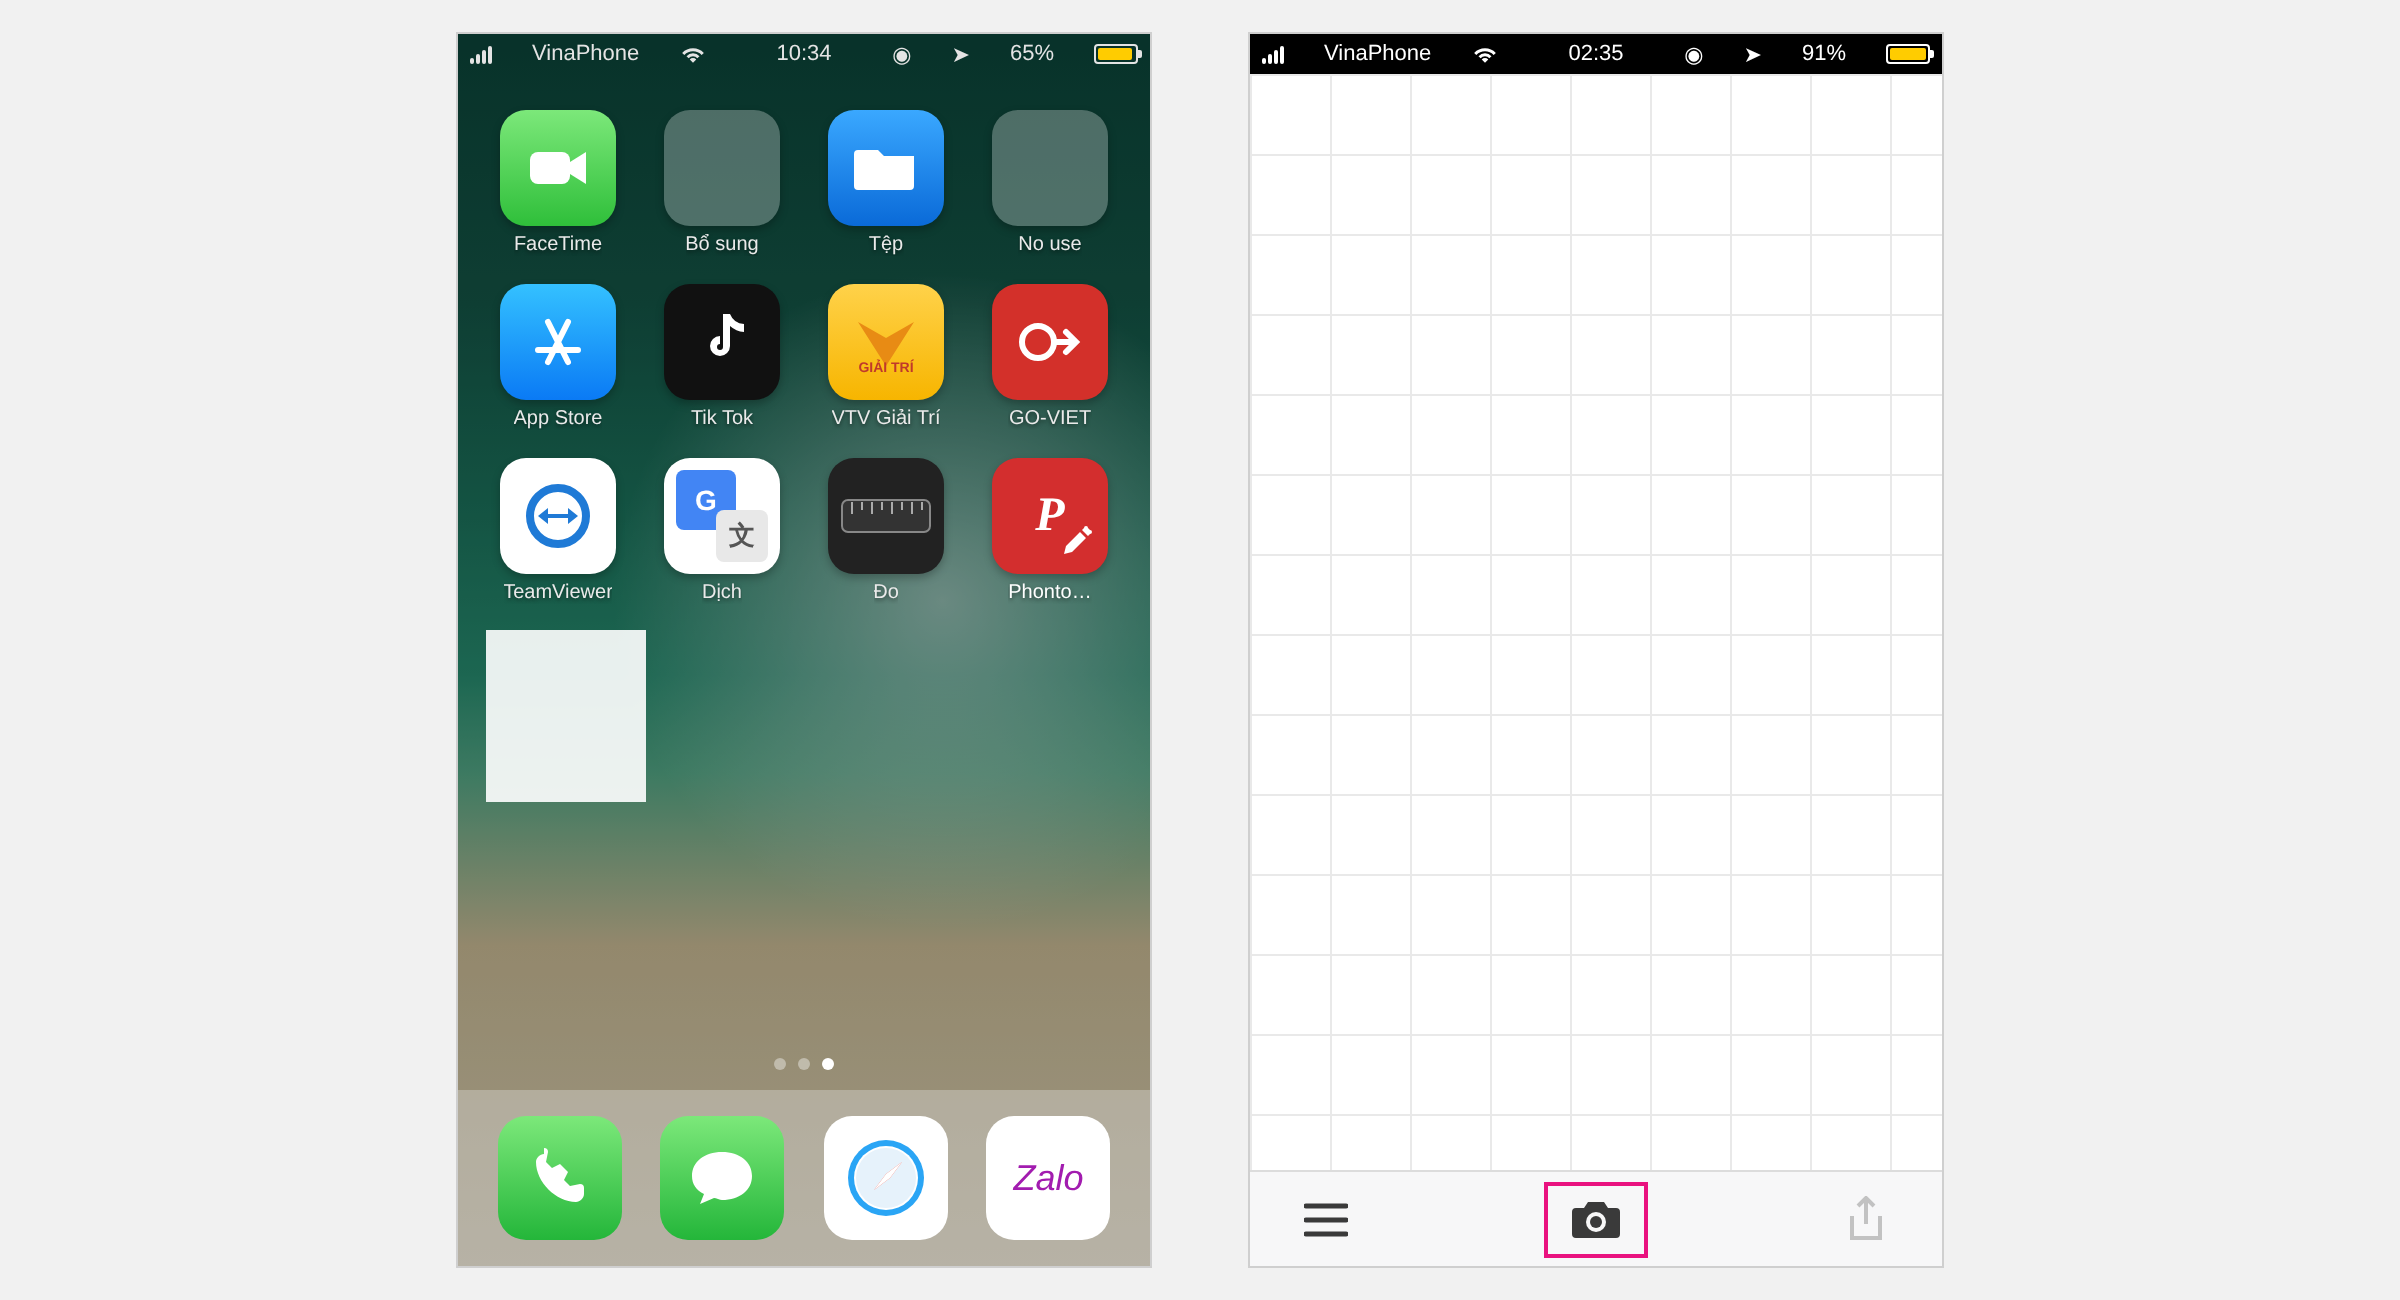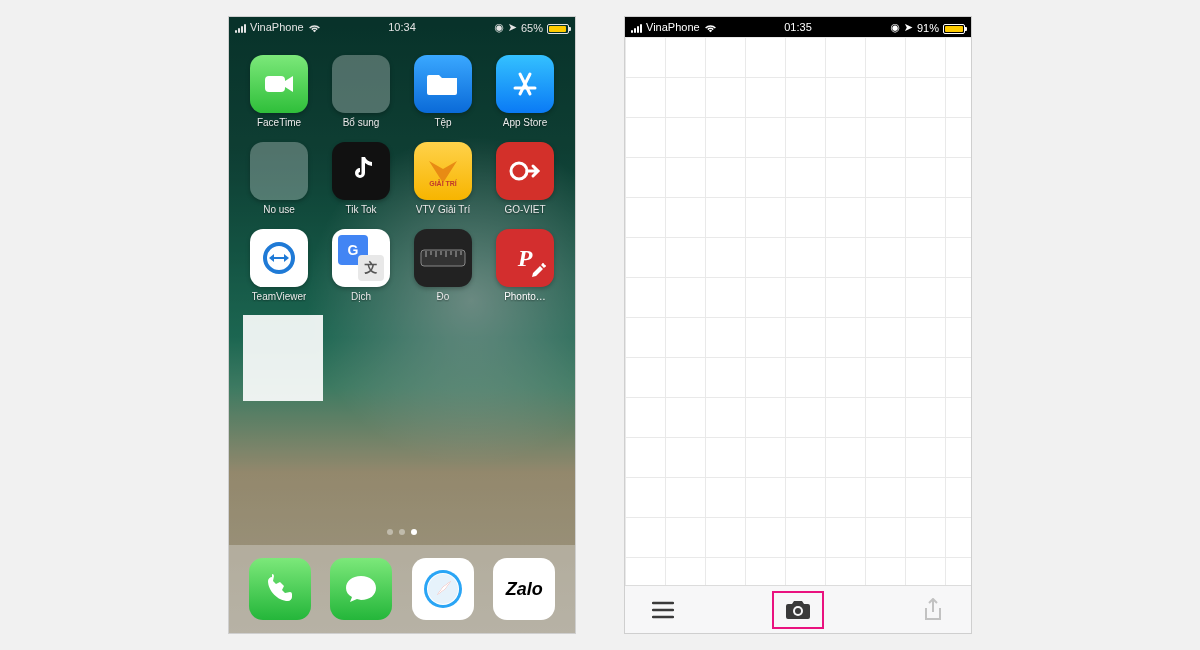--- a/index.html
+++ b/index.html
@@ -25,21 +25,21 @@
     height: 20px;
     display: flex;
     align-items: center;
     justify-content: space-between;
     padding: 0 6px;
     font-size: 11px;
     font-weight: 500;
     position: relative;
     z-index: 5;
   }
-  .sb-left, .sb-right { display:flex; align-items:flex-end; gap:4px; }
+  .sb-left, .sb-right { display:flex; align-items:center; gap:20px; }
   .sb-center { position:absolute; left:50%; transform:translateX(-50%); }
   .battery {
     width: 22px; height: 10px; border: 1px solid currentColor; border-radius: 2px;
     position: relative; display:inline-block;
   }
   .battery::after{
     content:""; position:absolute; right:-3px; top:2px; width:2px; height:4px; background:currentColor; border-radius:0 1px 1px 0;
   }
   .battery .fill{
     position:absolute; left:1px; top:1px; bottom:1px; background:#ffcc00; border-radius:1px;
@@ -207,40 +207,40 @@
     <div class="app">
       <div class="tile t-files">
           <svg width="32" height="26" viewBox="0 0 32 26">
             <path fill="#fff" d="M2 4h10l3 3h15v15a2 2 0 01-2 2H2a2 2 0 01-2-2V6a2 2 0 012-2z"></path>
           </svg>
         </div>
       <div class="label">Tệp</div>
     </div>
 
     <div class="app">
-      <div class="tile t-appstore">
-          <svg width="30" height="30" viewBox="0 0 30 30">
-            <path stroke="#fff" stroke-width="3" stroke-linecap="round" fill="none" d="M10 5l10 20M20 5L10 25M5 19h20"></path>
-          </svg>
-        </div>
-      <div class="label">App Store</div>
-    </div>
-    <div class="app">
       <div class="tile folder-tile">
         <div class="mini" style="background:#33363b"></div>
           <div class="mini" style="background:#2b2e33"></div>
           <div class="mini" style="background:#e29a3b"></div>
         <div class="mini" style="background:#8f3bd8"></div>
           <div class="mini" style="background:#d8503b"></div>
           <div class="mini" style="background:#5ad8a1"></div>
         <div class="mini" style="background:#333"></div>
           <div class="mini" style="background:#1270d6"></div>
           <div class="mini" style="background:#4a5568"></div>
       </div>
       <div class="label">No use</div>
+    </div>
+    <div class="app">
+      <div class="tile t-appstore">
+          <svg width="30" height="30" viewBox="0 0 30 30">
+            <path stroke="#fff" stroke-width="3" stroke-linecap="round" fill="none" d="M10 5l10 20M20 5L10 25M5 19h20"></path>
+          </svg>
+        </div>
+      <div class="label">App Store</div>
     </div>
     <div class="app">
       <div class="tile t-tiktok">
           <svg width="26" height="28" viewBox="0 0 26 28">
             <path fill="#fff" d="M17 0v16a5 5 0 11-5-5v4a1.5 1.5 0 101.5 1.5V0H17a8 8 0 007 5v4a12 12 0 01-7-3z"></path>
           </svg>
         </div>
       <div class="label">Tik Tok</div>
     </div>
     <div class="app">
@@ -328,42 +328,42 @@
     <div class="tile t-safari">
       <svg width="44" height="44" viewBox="0 0 44 44">
           <circle cx="22" cy="22" r="19" fill="#2aa5f5"></circle>
           <circle cx="22" cy="22" r="16" fill="#fff"></circle>
           <circle cx="22" cy="22" r="15" fill="#e6f2fb"></circle>
           <path d="M30 14l-6 8-8 6 6-8z" fill="#f15a4a"></path>
           <path d="M30 14l-8 6-6 8 8-6z" fill="#fff"></path>
         </svg>
     </div>
     <div class="tile t-zalo">
-      <span style="color:#000000;font-style:italic;font-weight:700;font-size:18px;">Zalo</span>
+      <span style="color:#a21caf;font-style:italic;font-weight:400;font-size:18px;">Zalo</span>
     </div>
   </div>
 </div>
 
 <div class="phone editor">
   <div class="statusbar">
     <div class="sb-left">
       <span class="bars">
           <span></span>
           <span></span>
           <span></span>
           <span></span>
         </span>
       <span>VinaPhone</span>
       <span class="wifi-icon">
         <svg viewBox="0 0 24 16" width="13" height="10">
             <path fill="currentColor" d="M12 16l-3-3a4 4 0 016 0zM4 9l-2-2a14 14 0 0120 0l-2 2a11 11 0 00-16 0zM8 12l-2-2a8 8 0 0112 0l-2 2a5 5 0 00-8 0z"></path>
           </svg>
       </span>
     </div>
-    <div class="sb-center">01:35</div>
+    <div class="sb-center">02:35</div>
     <div class="sb-right">
       <span>◉</span>
       <span>➤</span>
       <span>91%</span>
       <span class="battery">
           <span class="fill" style="width:89%"></span>
         </span>
     </div>
   </div>
 

